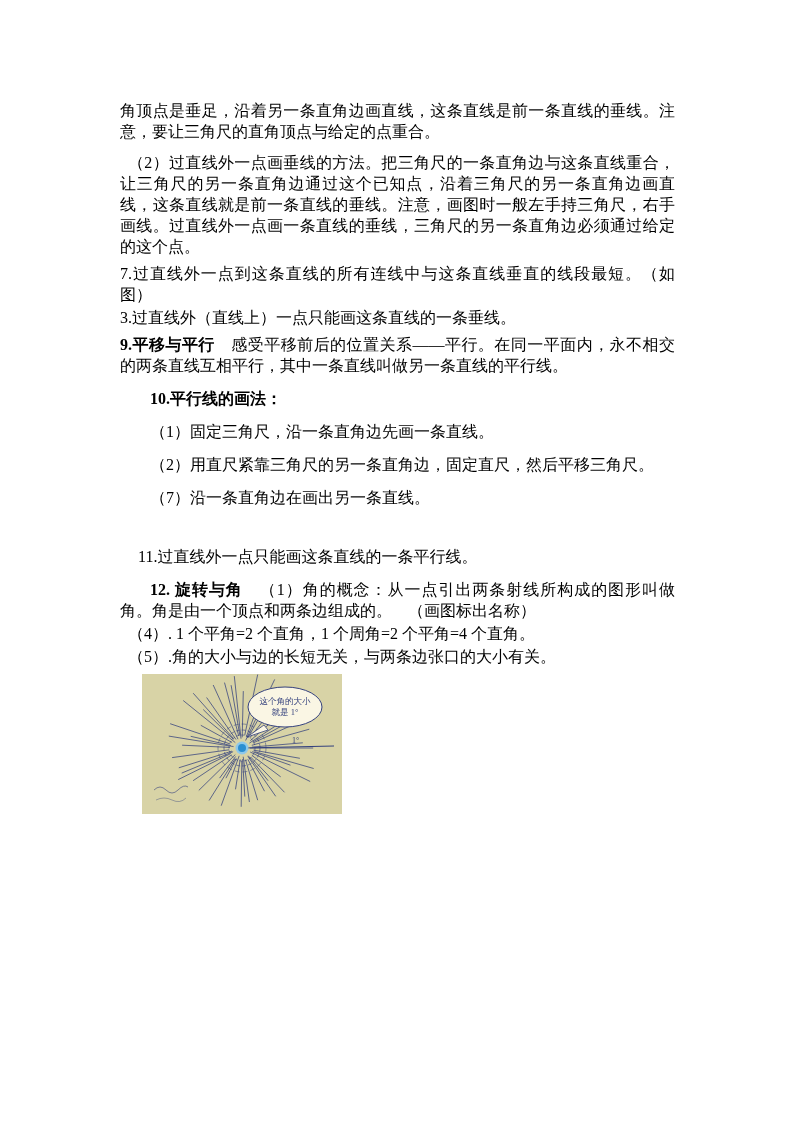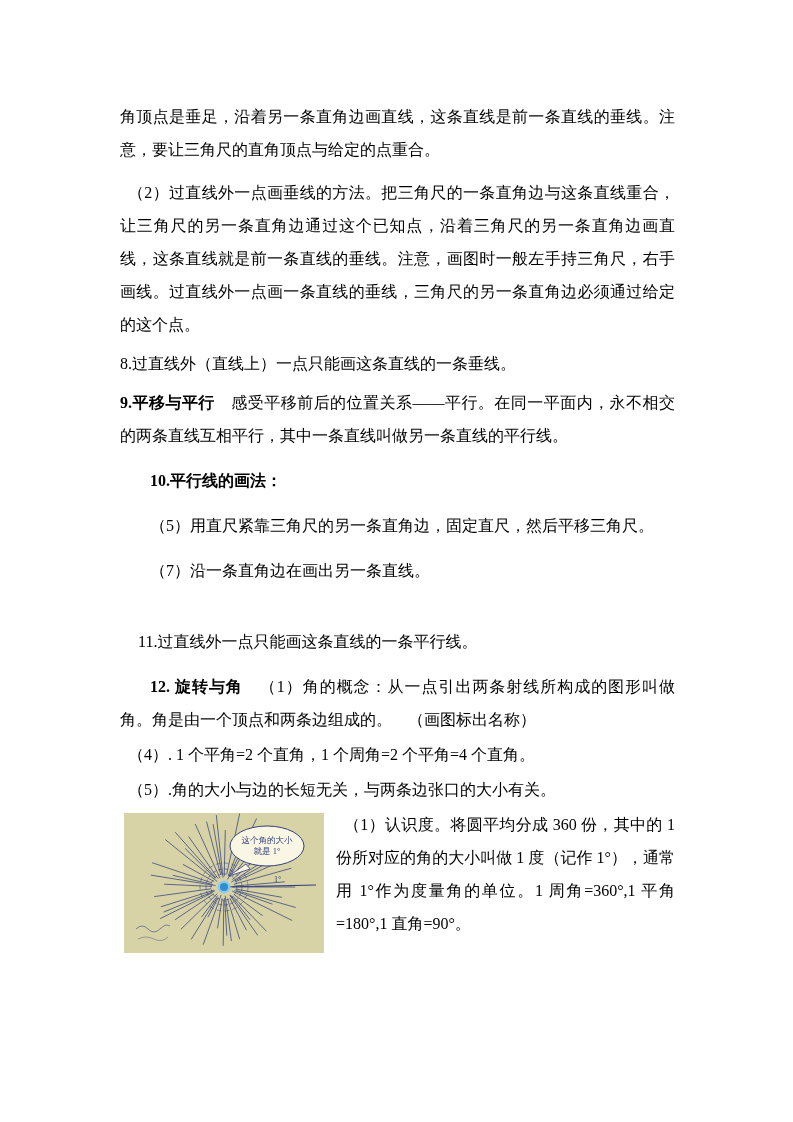--- a/index.html
+++ b/index.html
@@ -10,59 +10,61 @@
     height: 1122px;
     margin: 0 auto;
     background: #ffffff;
     color: #000000;
     padding: 100px 118px 0 120px;
     font-family: "Liberation Serif", "DejaVu Serif", serif;
     font-size: 16px;
     overflow: hidden;
   }
   .para {
-    line-height: 33px;
+    line-height: 21px;
     text-align: justify;
     text-justify: inter-ideograph;
     margin-bottom: 2px;
   }
   .para b { font-weight: bold; }
   .ind8  { text-indent: 8px; }
   .ind18 { text-indent: 18px; margin-top: 38px; }
   .ind30 { text-indent: 30px; margin-top: 12px; }
   .mb6   { margin-bottom: 6px; }
   .mb10  { margin-bottom: 10px; }
   .figure-wrap {
     float: left;
     width: 200px;
     height: 140px;
-    margin: 5px 12px 6px 4px;
+    margin: 5px 12px 6px 22px;
     text-decoration: underline;
   }
   .figure-wrap svg { display:block; width:100%; height:100%; }
   .clear { clear: both; }
 </style>
 </head>
 <body>
 
 <div class="page">
 
   <p class="para mb10"><span>角顶点是垂足，沿着另一条直角边画直线，这条直线是前一条直线的垂线。注意，要让三角尺的直角顶点与给定的点重合。</span></p>
 
   <p class="para ind8 mb6"><span>（2）过直线外一点画垂线的方法。把三角尺的一条直角边与这条直线重合，让三角尺的另一条直角边通过这个已知点，沿着三角尺的另一条直角边画直线，这条直线就是前一条直线的垂线。注意，画图时一般左手持三角尺，右手画线。过直线外一点画一条直线的垂线，三角尺的另一条直角边必须通过给定的这个点。</span></p>
 
+  <p class="para"><span>7.过直线外一点到这条直线的所有连线中与这条直线垂直的线段最短。（如图）</span></p>
 
-  <p class="para mb6"><span>8.过直线外（直线上）一点只能画这条直线的一条垂线。</span></p>
+  <p class="para mb6"><span>3.过直线外（直线上）一点只能画这条直线的一条垂线。</span></p>
 
   <p class="para mb6"><b>9.平移与平行</b><span>　感受平移前后的位置关系——平行。在同一平面内，永不相交的两条直线互相平行，其中一条直线叫做另一条直线的平行线。</span></p>
 
   <p class="para ind30"><b>10.平行线的画法：</b></p>
 
+  <p class="para ind30"><span>（1）固定三角尺，沿一条直角边先画一条直线。</span></p>
 
-  <p class="para ind30"><span>（5）用直尺紧靠三角尺的另一条直角边，固定直尺，然后平移三角尺。</span></p>
+  <p class="para ind30"><span>（2）用直尺紧靠三角尺的另一条直角边，固定直尺，然后平移三角尺。</span></p>
 
   <p class="para ind30"><span>（7）沿一条直角边在画出另一条直线。</span></p>
 
   <p class="para ind18"><span>11.过直线外一点只能画这条直线的一条平行线。</span></p>
 
   <p class="para ind30"><b>12. 旋转与角</b><span>　（1）角的概念：从一点引出两条射线所构成的图形叫做角。角是由一个顶点和两条边组成的。　（画图标出名称）</span></p>
 
 
 
   <p class="para ind8"><span>（4）. 1 个平角=2 个直角，1 个周角=2 个平角=4 个直角。</span></p>
@@ -136,18 +138,17 @@
         <text id="bubble-t1" x="143" y="30" text-anchor="middle" font-size="8.5" fill="#33407d">这个角的大小</text>
         <text id="bubble-t2" x="143" y="41" text-anchor="middle" font-size="8.5" fill="#33407d">就是 1°</text>
         <text id="angle-label" x="150" y="69" font-size="8" fill="#33407d">1°</text>
         <path id="scribble1" d="M12 116 q6 -6 12 0 t12 0 t10 -3" fill="none" stroke-width="0.9" opacity="0.65" stroke="#33407d"></path>
         <path id="scribble2" d="M14 126 q8 -4 16 0 t14 -2" fill="none" stroke-width="0.8" opacity="0.5" stroke="#33407d"></path>
       </svg>
     </div>
 
 
 
-    <p class="para ind8"><span>（1）认识度。将圆平均分成 360 份，其中的 1 份所对应的角的大小叫做 1 度（记作 1°），通常用 1°作为度量角的单位。1 周角=360°,1 平角=180°,1 直角=90°。</span></p>
 
     <div class="clear"></div>
   </div>
 
 </div>
 
 </body></html>

